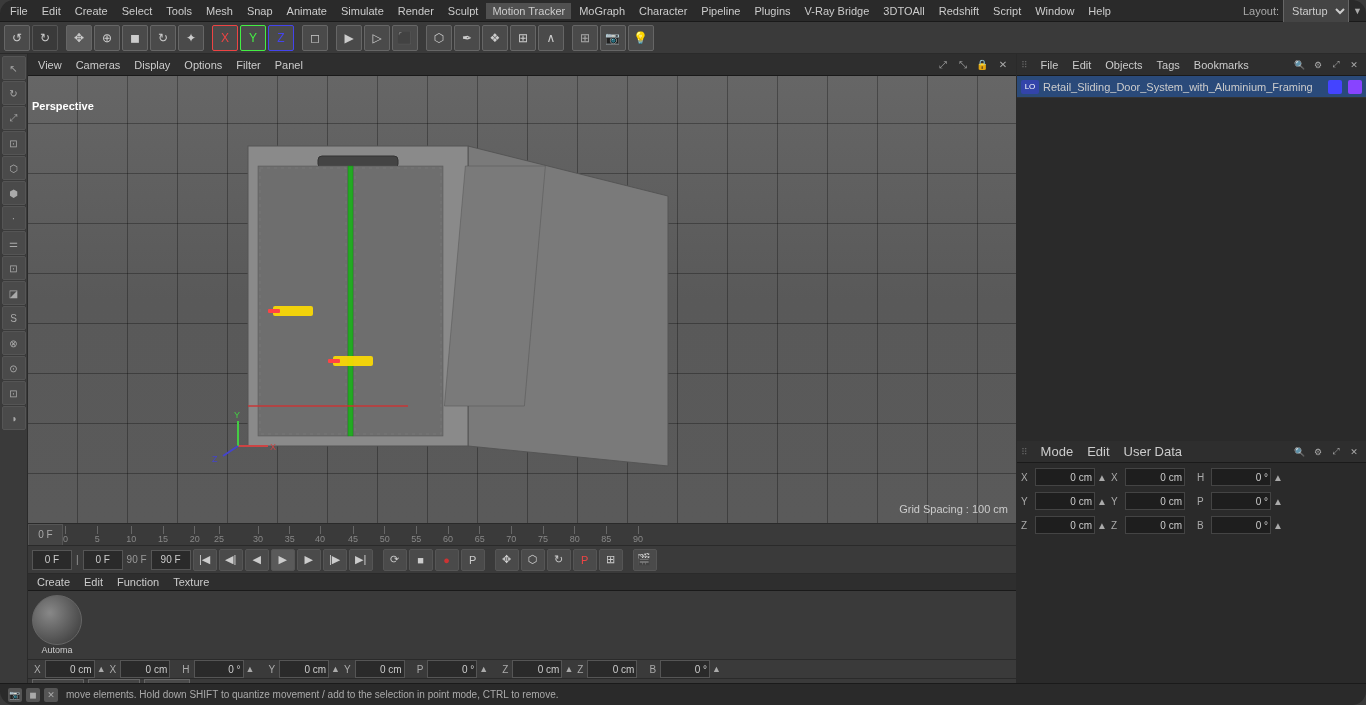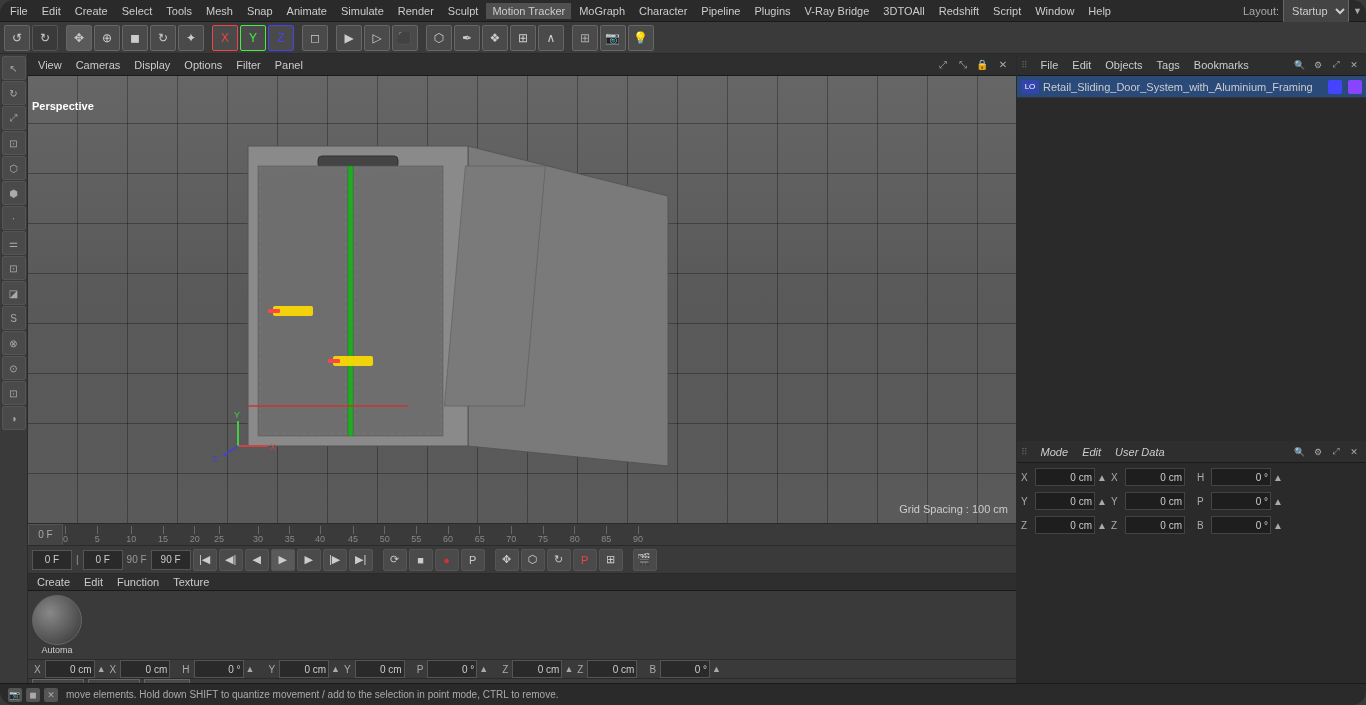--- a/index.html
+++ b/index.html
@@ -280,21 +280,21 @@
     }
     #attr-header {
       height: 22px;
       background: #2e2e2e;
       display: flex;
       align-items: center;
       padding: 0 4px;
       gap: 4px;
       border-bottom: 1px solid #1a1a1a;
     }
-    .attr-menu { font-size: 11px; color: #ccc; cursor: pointer; padding: 2px 5px; font-style: italic; }
+    .attr-menu { font-size: 13px; color: #ccc; cursor: pointer; padding: 2px 5px; }
     #attr-content {
       background: #2a2a2a;
       padding: 4px;
       min-height: 220px;
     }
 
     
     #bottom-panel {
       height: 110px;
       background: #3a3a3a;

